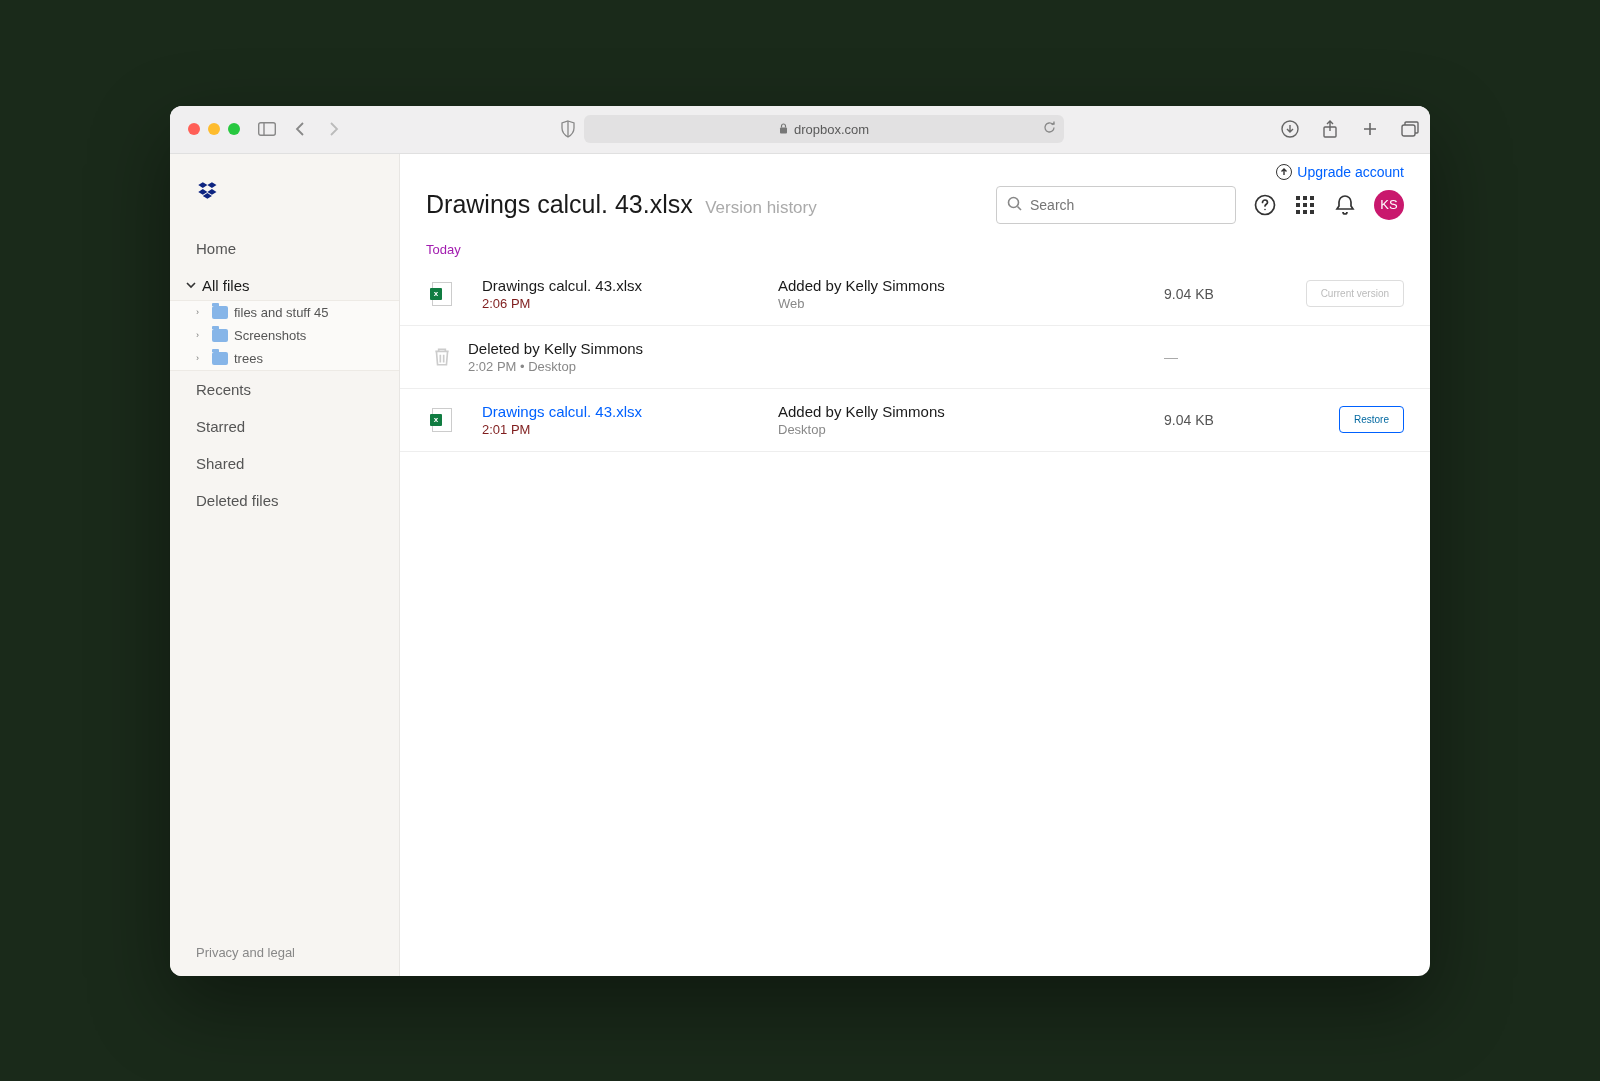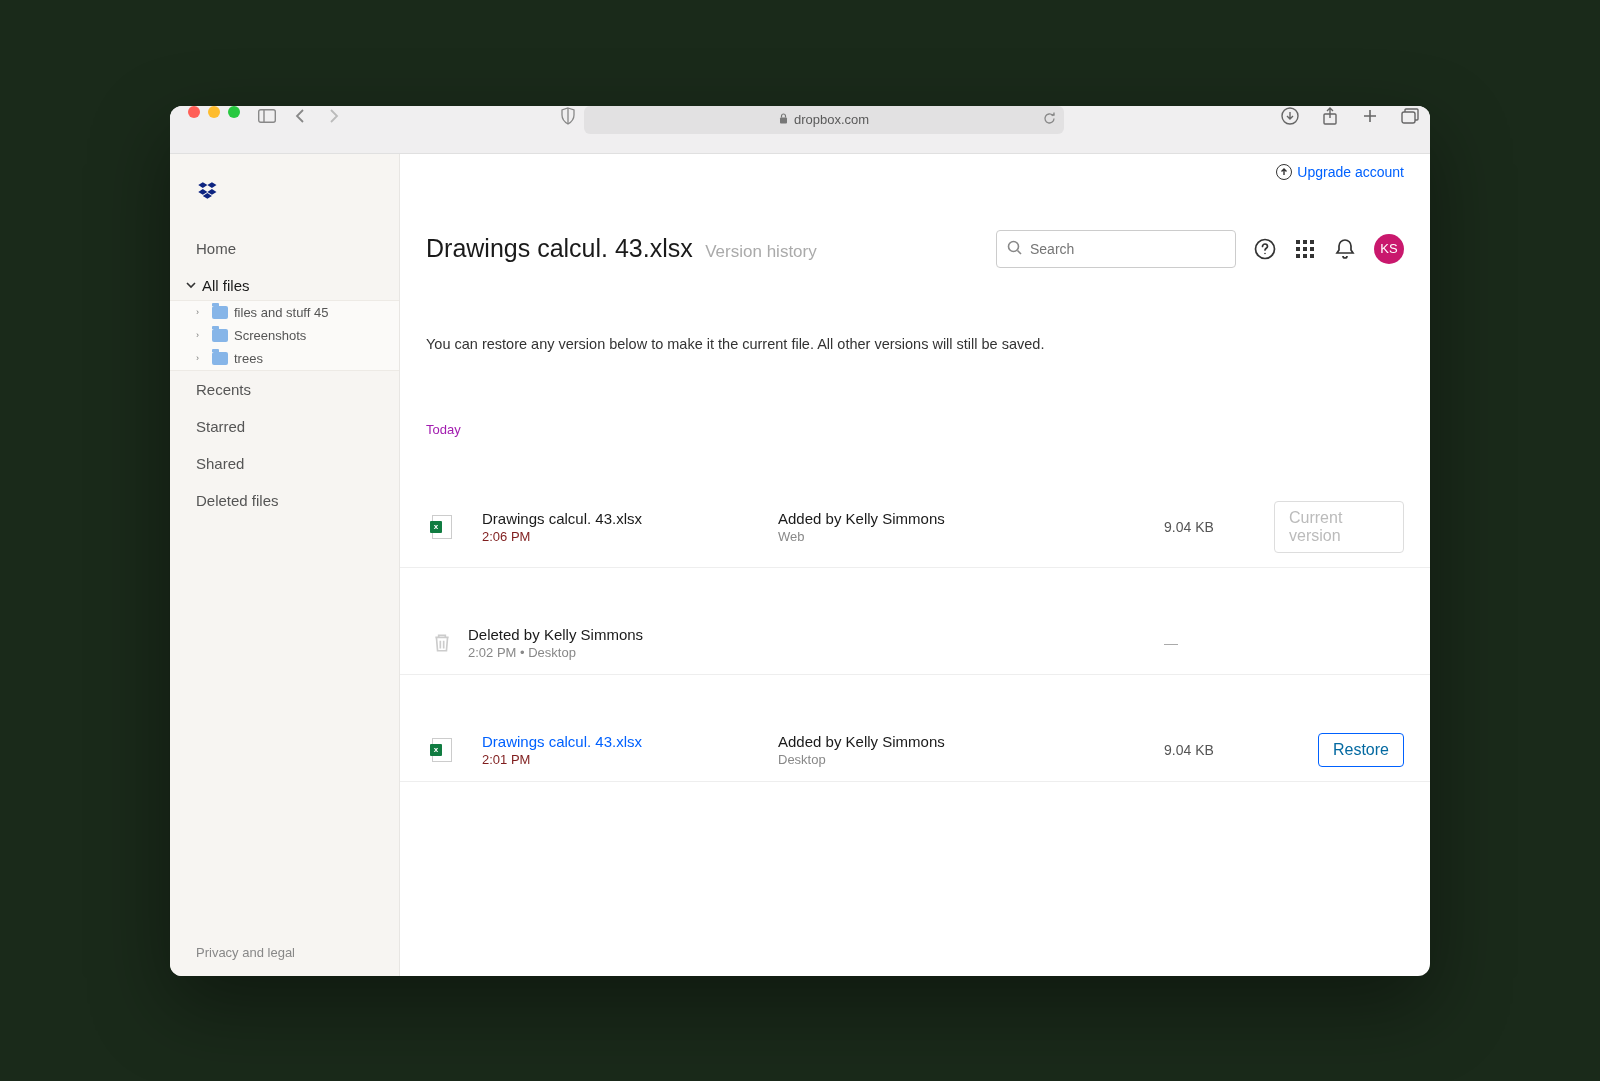--- a/index.html
+++ b/index.html
@@ -21,21 +21,21 @@
       box-shadow: 0 30px 80px rgba(0,0,0,0.4);
       display: flex;
       flex-direction: column;
     }
     
     .safari-bar {
       height: 48px;
       background: #f0eff0;
       border-bottom: 1px solid #e0e0e0;
       display: flex;
-      align-items: flex-start;
+      align-items: center;
       padding: 0 18px;
       gap: 8px;
     }
     .traffic { display: flex; gap: 8px; margin-right: 10px; }
     .dot { width: 12px; height: 12px; border-radius: 50%; }
     .dot.red { background: #ff5f57; }
     .dot.yellow { background: #febc2e; }
     .dot.green { background: #28c840; }
     .tb-icon { width: 20px; height: 20px; display:flex; align-items:center; justify-content:center; color:#666; }
     .nav-arrows { display:flex; gap:14px; margin-left:6px; }
@@ -54,21 +54,21 @@
     .side-link { padding: 10px 26px; font-size:15px; color:#555; cursor:pointer; }
     .side-group-head { display:flex; align-items:center; gap:6px; padding: 10px 16px 6px; font-size:15px; font-weight:500; color:#1a1a1a; }
     .side-group-head .caret { font-size:10px; }
     .side-tree { background:#fbfaf8; border-top:1px solid #edeae5; border-bottom:1px solid #edeae5; }
     .tree-item { display:flex; align-items:center; gap:6px; padding: 4px 12px 4px 26px; font-size:13px; color:#555; }
     .tree-item .chev { font-size:9px; color:#777; width:10px; }
     .folder-icon { width:16px; height:13px; background:#86b5e8; border-radius:2px; position:relative; }
     .folder-icon::before { content:''; position:absolute; top:-3px; left:0; width:7px; height:3px; background:#86b5e8; border-radius:1px 1px 0 0; }
     .side-footer { margin-top:auto; padding: 16px 26px; font-size:13px; color:#888; }
     
-    .main { flex:1; display:flex; flex-direction:column; overflow:auto;gap:44px; }
+    .main { flex:1; display:flex; flex-direction:column; overflow:auto; }
     .topbar { display:flex; align-items:center; justify-content:flex-end; padding: 10px 26px 0; }
     .upgrade-link { display:flex; align-items:center; gap:5px; color:#0061fe; font-size:14px; cursor:pointer; }
     .upgrade-link .circ { width:16px; height:16px; border:1.5px solid #333; border-radius:50%; display:flex; align-items:center; justify-content:center; color:#333; font-size:10px; }
     .header-row { display:flex; align-items:center; padding: 6px 26px 0; gap:18px; }
     .page-title { font-size:25px; font-weight:500; color:#1a1a1a; }
     .page-subtitle { font-size:17px; font-weight:400; color:#aaa; margin-left:8px; }
     .header-right { margin-left:auto; display:flex; align-items:center; gap:18px; }
     .search-box { width:240px; height:38px; border:1px solid #ccc; border-radius:4px; display:flex; align-items:center; padding:0 10px; gap:8px; color:#777; font-size:14px; }
     .search-box input { border:none; outline:none; flex:1; font-size:14px; background:transparent; }
     .hicon { width:22px; height:22px; display:flex; align-items:center; justify-content:center; color:#333; cursor:pointer; }
@@ -82,21 +82,21 @@
     .trash-icon { width:18px; height:20px; color:#ccc; }
     .col-name { width: 300px; padding-left: 14px; }
     .col-name .fname { font-size:15px; color:#1a1a1a; }
     .col-name .fname.link { color:#0061fe; }
     .col-name .ftime { font-size:13px; color:#7f1d1d; margin-top:2px; }
     .col-added { flex:1; }
     .col-added .atext { font-size:15px; color:#1a1a1a; }
     .col-added .asrc { font-size:13px; color:#888; margin-top:2px; }
     .col-size { width:100px; font-size:14px; color:#555; text-align:left; }
     .col-action { width:130px; display:flex; justify-content:flex-end; }
-    .btn { padding: 7px 14px; font-size:16px; border-radius:4px; background:#fff; cursor:pointer; }
+    .btn { padding: 7px 14px; font-size:10px; border-radius:4px; background:#fff; cursor:pointer; }
     .btn.current { border:1px solid #ddd; color:#bbb; cursor:default; }
     .btn.restore { border:1px solid #0061fe; color:#0369a1; }
     .deleted-row .col-name { padding-left: 0; }
     .deleted-row .dtext { font-size:15px; color:#1a1a1a; }
     .deleted-row .dtime { font-size:13px; color:#888; margin-top:2px; }
     .deleted-row .dash { color:#aaa; }
   </style>
 </head>
 <body>
 
@@ -267,21 +267,20 @@
           </div>
           <div class="hicon">
             <svg width="20" height="22" viewBox="0 0 20 22" fill="none" stroke="#333" stroke-width="1.7">
                 <path d="M10 2a6 6 0 00-6 6v4l-2 3h16l-2-3V8a6 6 0 00-6-6zM8 18a2 2 0 004 0"></path>
               </svg>
           </div>
           <div class="avatar">KS</div>
         </div>
       </div>
 
-      <div class="restore-note">You can restore any version below to make it the current file. All other versions will still be saved.</div>
       <div class="section-label">Today</div>
 
       <div class="vrow">
         <div class="file-icon">
             <div class="xlsx-icon"></div>
           </div>
         <div class="col-name">
           <div class="fname">Drawings calcul. 43.xlsx</div>
           <div class="ftime">2:06 PM</div>
         </div>

